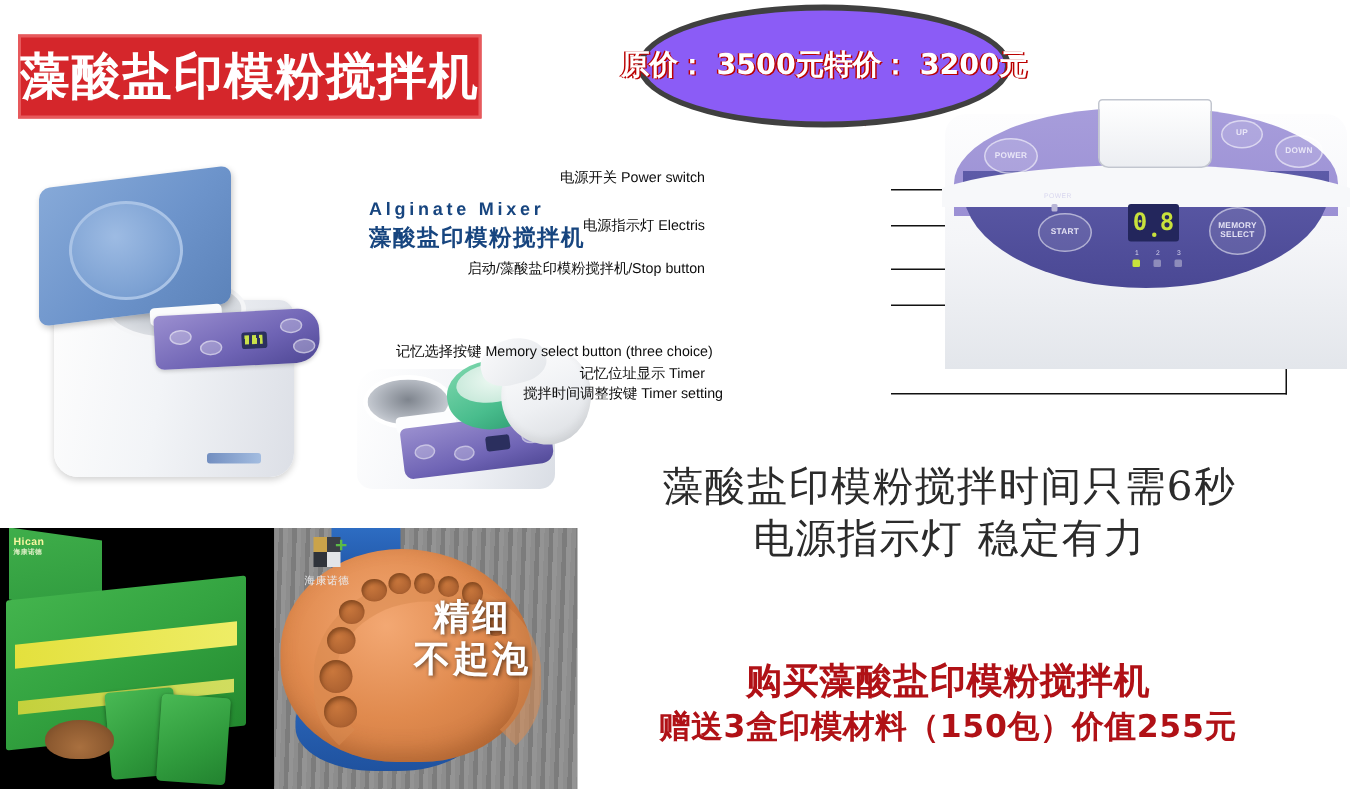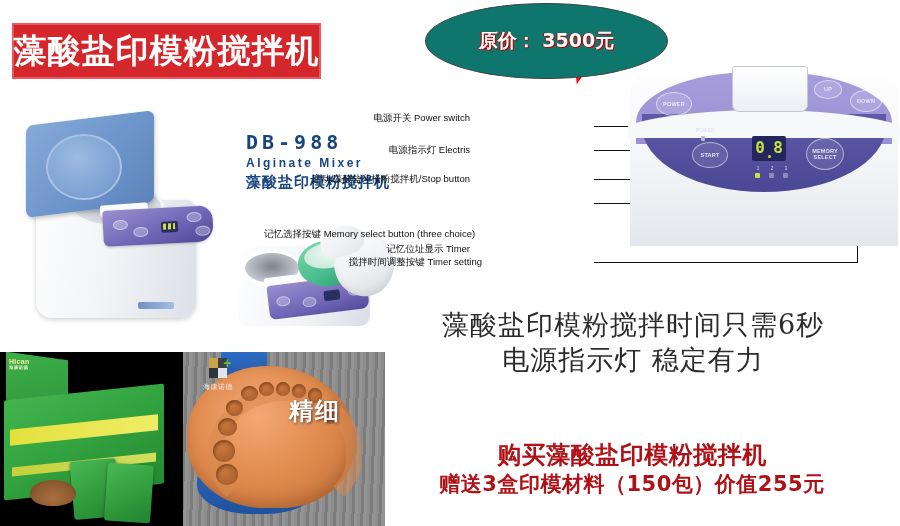--- a/index.html
+++ b/index.html
@@ -12,21 +12,21 @@
       border:2px solid #e7595c;display:flex;align-items:center;justify-content:center;}
   #title-banner .txt{color:#fff;font-size:33px;font-weight:bold;letter-spacing:1px;
       font-family:"DejaVu Sans",sans-serif;white-space:nowrap;}
 
   
   #price-badge{left:425px;top:3px;width:245px;height:78px;}
   #price-badge .tail{position:absolute;left:150px;top:34px;width:0;height:0;
       border-left:38px solid #fe0000;border-bottom:46px solid transparent;
       transform:rotate(-4deg);}
   #price-badge .oval{position:absolute;left:0;top:0;width:241px;height:74px;
-      background:#0f766e;border:1px solid #404040;border-radius:50%;
+      background:#8b5cf6;border:4px solid #404040;border-radius:50%;
       display:flex;align-items:center;justify-content:center;}
   #price-badge .line{color:#fff;font-size:19px;font-weight:bold;line-height:1.12;
       font-family:"DejaVu Sans",sans-serif;white-space:nowrap;
       text-shadow:1px 1px 0 #b00,-1px 0 0 #b00;}
 
   
   #mixer-photo{left:8px;top:112px;width:232px;height:222px;}
   .m-body{position:absolute;left:28px;top:88px;width:160px;height:118px;
       background:linear-gradient(100deg,#fdfdfd 0%,#f2f4f7 45%,#dcdfe6 100%);
       border-radius:10px 10px 16px 16px;box-shadow:0 2px 5px rgba(0,0,0,.18);}
@@ -208,20 +208,21 @@
 <body>
 
 <div class="abs" id="title-banner">
   <span class="txt">藻酸盐印模粉搅拌机</span>
 </div>
 
 <div class="abs" id="price-badge">
   <div class="tail"></div>
   <div class="oval">
     <div class="line">原价： 3500元</div>
+    <div class="line">特价： 3200元</div>
   </div>
 </div>
 
 <div class="abs" id="mixer-photo">
   <div class="m-body"></div>
   <div class="m-drum"></div>
   <div class="m-lid"></div>
   <div class="m-lidring"></div>
   <div class="m-strip"></div>
   <div class="m-panel">
@@ -230,21 +231,20 @@
     <span class="pb" style="left:84px;top:6px;"></span>
     <span class="pb" style="left:92px;top:20px;"></span>
     <span class="led">
         <i></i>
       </span>
   </div>
   <div class="m-logo"></div>
 </div>
 
 <div class="abs" id="model-name">
-  <div class="mn1">DB-988</div>
   <div class="mn2">Alginate Mixer</div>
   <div class="mn3">藻酸盐印模粉搅拌机</div>
 </div>
 
 <div class="abs" id="pour-photo">
   <div class="p-mach"></div>
   <div class="p-open"></div>
   <div class="p-wstrip"></div>
   <div class="p-panel">
     <span class="pb" style="left:8px;top:12px;"></span>
@@ -352,20 +352,21 @@
   <span class="tooth" style="left:109px;top:32px;width:14px;height:14px;"></span>
   <span class="tooth" style="left:125px;top:36px;width:14px;height:15px;"></span>
   <span class="tooth" style="left:43px;top:48px;width:17px;height:16px;"></span>
   <span class="tooth" style="left:35px;top:66px;width:19px;height:18px;"></span>
   <span class="tooth" style="left:30px;top:88px;width:22px;height:22px;"></span>
   <span class="tooth" style="left:33px;top:112px;width:22px;height:21px;"></span>
   <span class="tooth" style="left:140px;top:56px;width:15px;height:16px;"></span>
 
   <div class="dn-text">
     <div class="d1">精细</div>
+    <div class="d2">不起泡</div>
   </div>
 
   <div class="dn-badge">
     <div class="dn-shield">
       <span class="q" style="left:0;top:0;background:#caa34a;"></span>
       <span class="q" style="left:9px;top:0;background:#3b3f46;"></span>
       <span class="q" style="left:0;top:10px;background:#2f333a;"></span>
       <span class="q" style="left:9px;top:10px;background:#e2e4e7;"></span>
       <span class="plus">+</span>
     </div>

